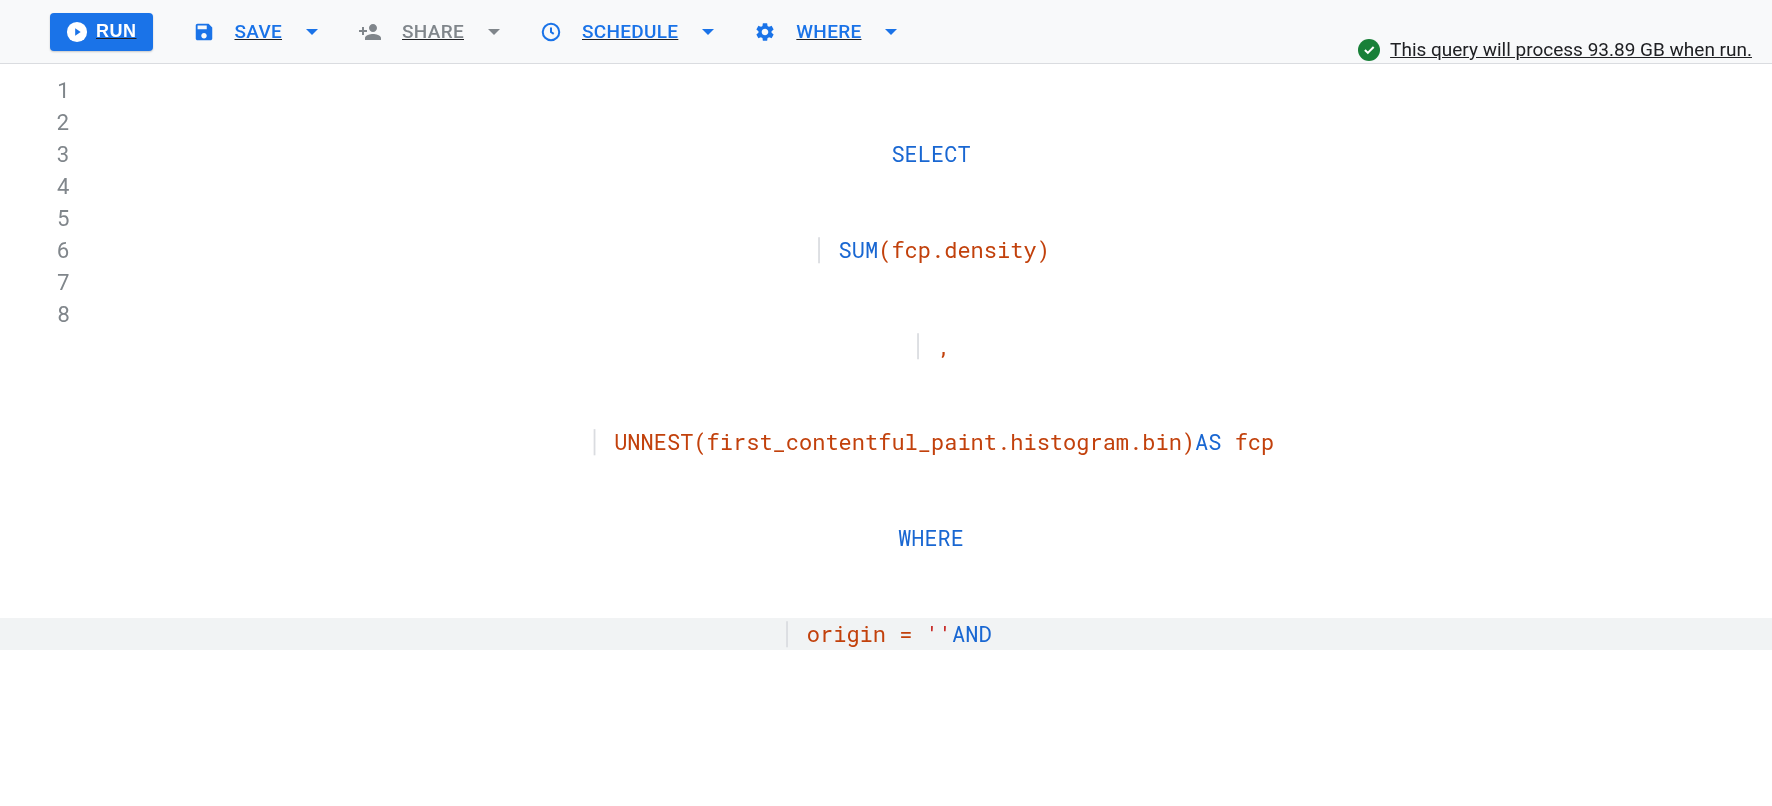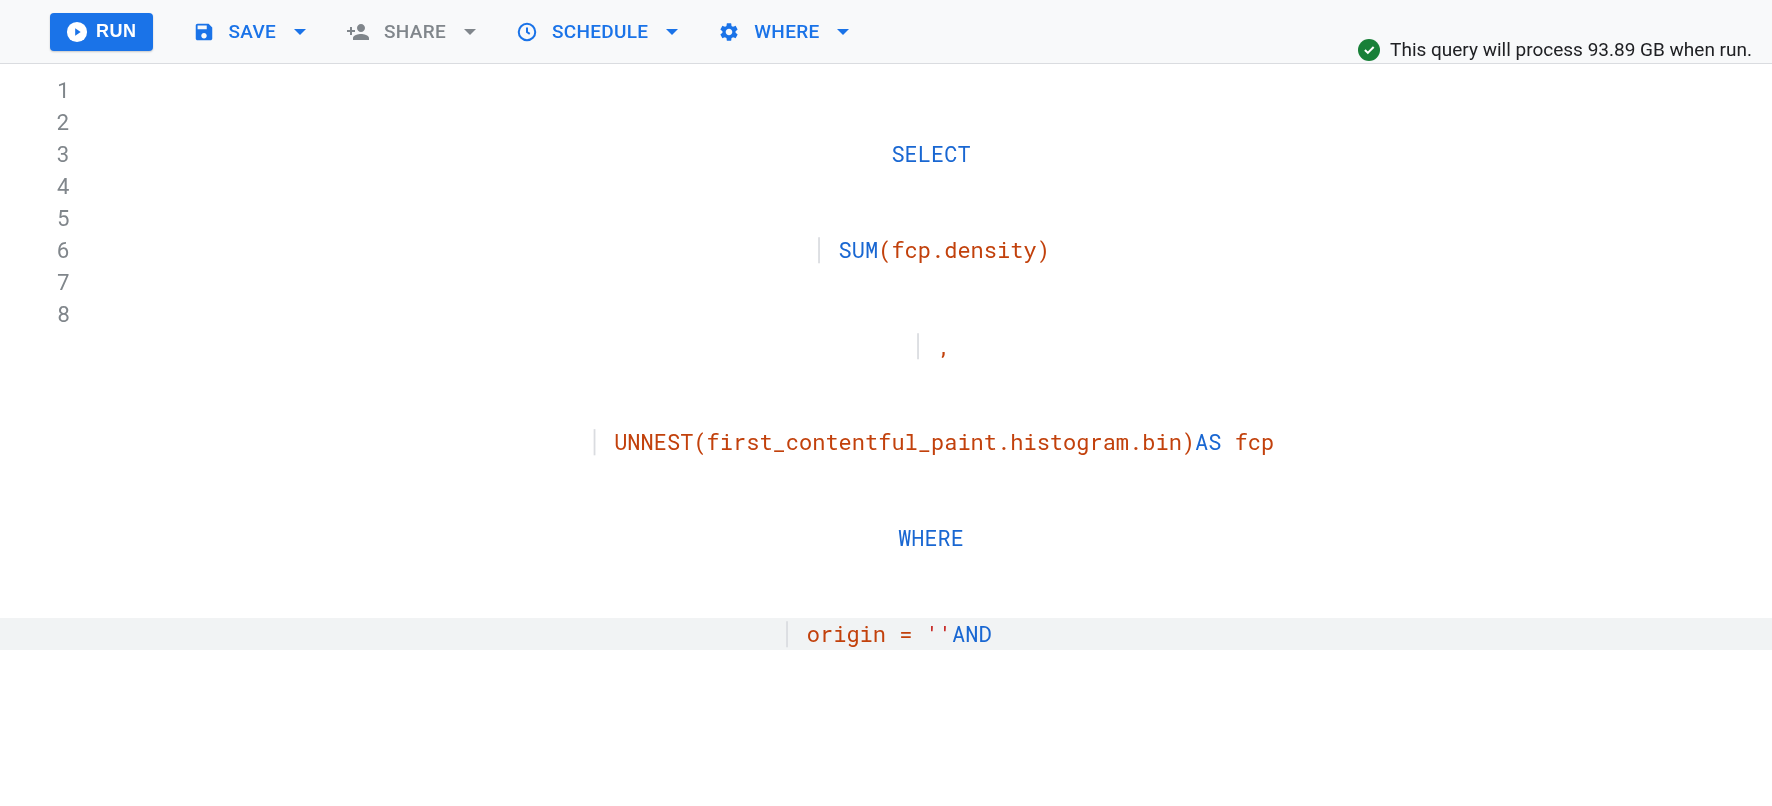--- a/index.html
+++ b/index.html
@@ -12,40 +12,41 @@
   }
   
   .toolbar {
     display: flex;
     align-items: center;
     height: 64px;
     background: #f8f9fa;
     border-bottom: 1px solid #dadce0;
     padding: 0 20px 0 50px;
     gap: 40px;
+    text-decoration: underline;
   }
   .btn-run {
     background: #1a73e8;
     color: #fff;
     border: none;
     border-radius: 4px;
     padding: 8px 16px;
     font-size: 18px;
     font-weight: 600;
     display: flex;
     align-items: center;
     gap: 8px;
     cursor: pointer;
     box-shadow: 0 1px 2px rgba(0,0,0,0.2);
     letter-spacing: 0.5px;
   }
   .toolbar-item {
     display: flex;
     align-items: center;
-    gap: 14px;
+    gap: 20px;
     font-size: 19px;
     font-weight: 500;
     cursor: pointer;
     letter-spacing: 0.3px;
   }
   .toolbar-item.blu { color: #1a73e8; }
   .toolbar-item.gry { color: #80868b; }
   .toolbar-item svg { flex-shrink: 0; }
   .dropdown-arrow {
     width: 0; height: 0;

